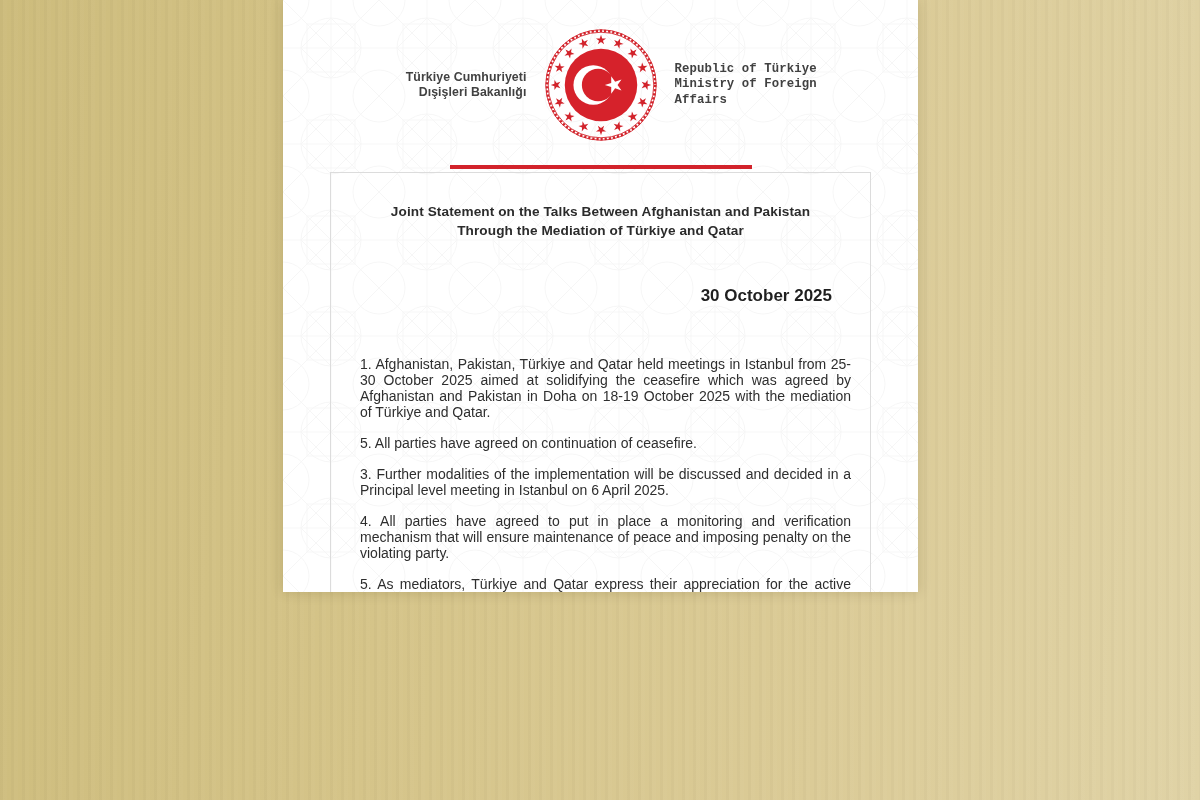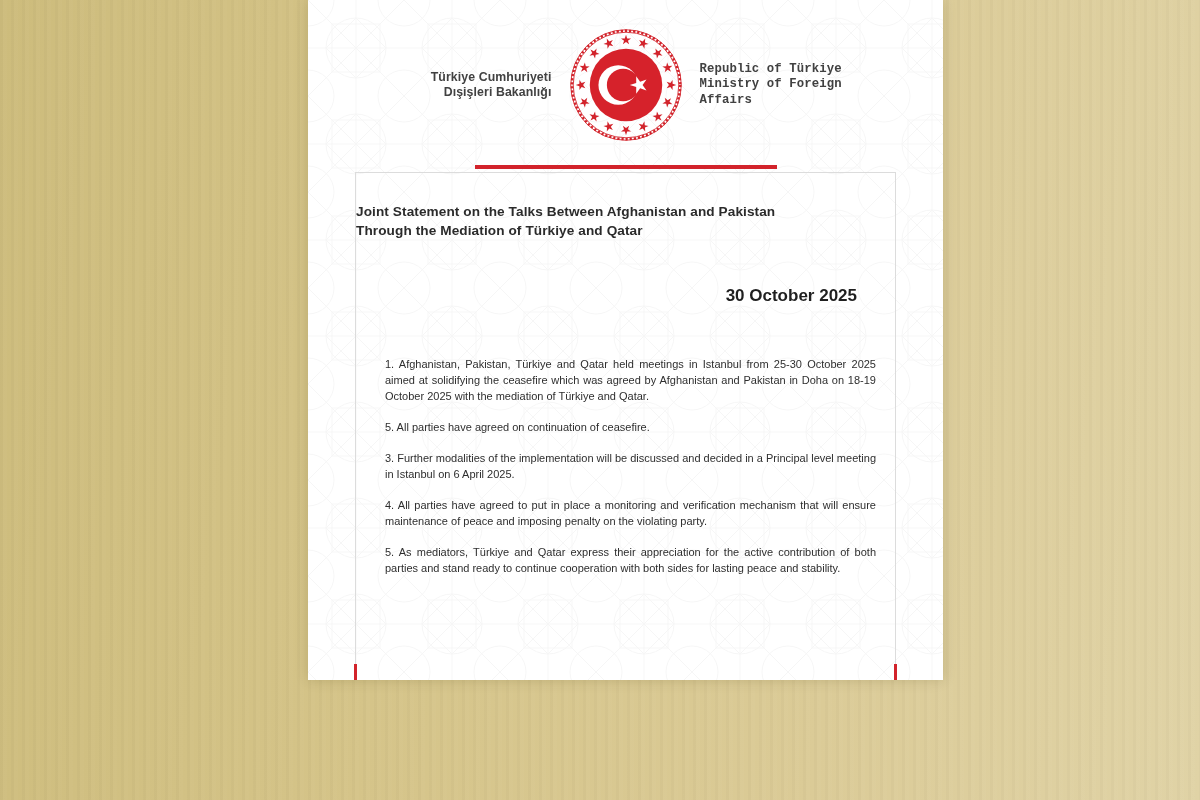--- a/index.html
+++ b/index.html
@@ -17,24 +17,23 @@
     position:absolute;inset:0;
     background:linear-gradient(97deg,#cdbc7c 0%,#d5c489 35%,#dbcb97 70%,#e0d3a6 100%);
   }
   .backdrop::after{
     content:"";position:absolute;inset:0;
     background:repeating-linear-gradient(90deg,
       rgba(0,0,0,0.018) 0 3px, rgba(255,255,255,0.02) 3px 7px, rgba(0,0,0,0) 7px 11px);
   }
 
   .page{
-    position:absolute;left:283px;top:0;width:635px;height:680px;
+    position:absolute;left:283px;top:0;width:635px;height:592px;
     background:#ffffff;overflow:hidden;
     box-shadow:0 0 12px rgba(60,48,10,0.18);
-    margin-left:25px;
   }
   .pattern-svg{position:absolute;inset:0;width:100%;height:100%;pointer-events:none;}
 
   
   .mfa-header{
     position:absolute;top:27px;left:0;right:0;
     display:flex;justify-content:center;align-items:center;gap:16px;
   }
   .h-text{
     width:158px;font-size:12.3px;font-weight:bold;color:#414141;line-height:15.5px;
@@ -54,31 +53,31 @@
     position:absolute;top:-8px;left:50%;transform:translateX(-50%);
     width:302px;height:4px;background:var(--accent-red);
   }
   .red-side{
     position:absolute;top:491px;height:160px;width:3px;background:var(--accent-red);
   }
   .red-side.left{left:-2px;}
   .red-side.right{right:-2px;}
 
   .title{
-    padding-top:29px;font-size:13.6px;font-weight:bold;
+    padding-top:29px;text-align:center;font-size:13.6px;font-weight:bold;
     color:#2b2b2b;line-height:19px;letter-spacing:0.1px;
   }
   .title span{display:block;}
   .date{
     margin-top:46px;padding-right:38px;text-align:right;
     font-size:17px;font-weight:bold;color:#1f1f1f;
   }
   .bodytext{
     margin-top:50px;padding:0 19px 0 29px;
-    font-size:11px;line-height:16px;color:var(--text-dark);
+    font-size:14px;line-height:16px;color:var(--text-dark);
     text-align:justify;
   }
   .bodytext p{margin:0 0 15px 0;}
 </style>
 </head>
 <body>
 
 <div class="scene">
   <div class="backdrop"></div>
 

